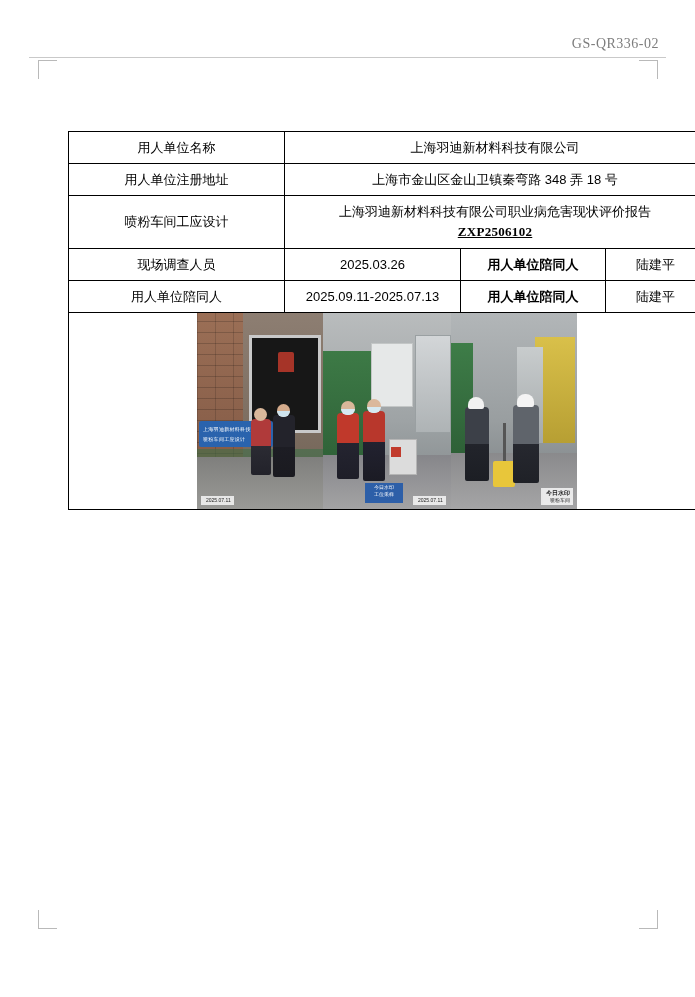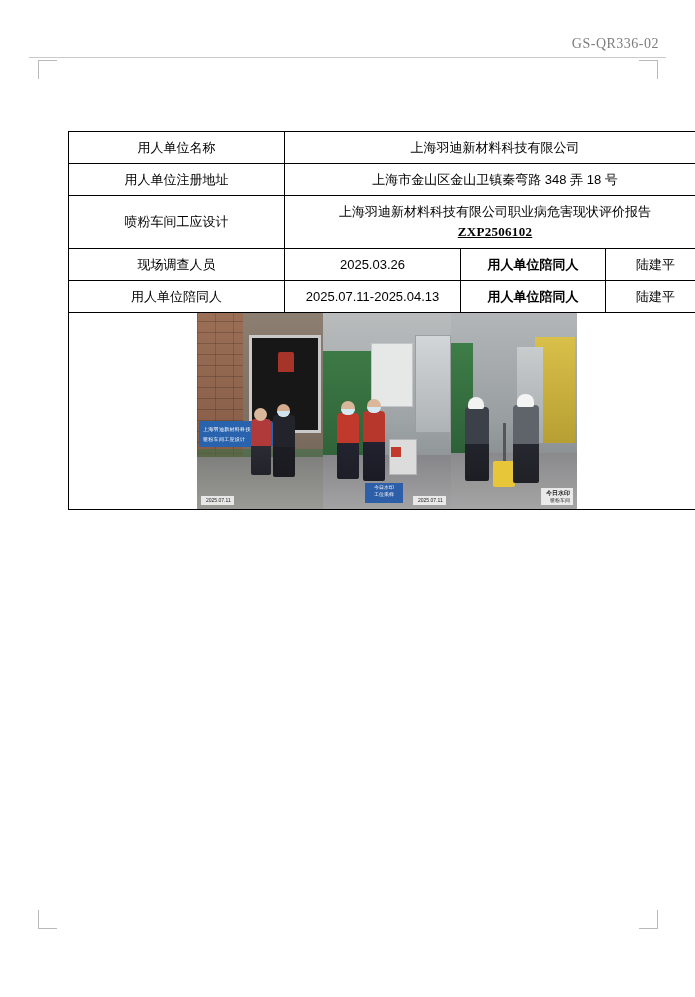--- a/index.html
+++ b/index.html
@@ -265,21 +265,21 @@
         </td>
       </tr>
       <tr>
         <td class="label">现场调查人员</td>
         <td class="val">2025.03.26</td>
         <td class="mid-label">用人单位陪同人</td>
         <td class="mid-val">陆建平</td>
       </tr>
       <tr>
         <td class="label">用人单位陪同人</td>
-        <td class="val">2025.07.11-2025.04.13</td>
+        <td class="val">2025.09.11-2025.07.13</td>
         <td class="mid-label">用人单位陪同人</td>
         <td class="mid-val">陆建平</td>
       </tr>
       <tr>
         <td class="photos-cell" colspan="4">
 
           <div class="photo">
 
             <div class="ph-seg seg1">
               <div class="brick"></div>

